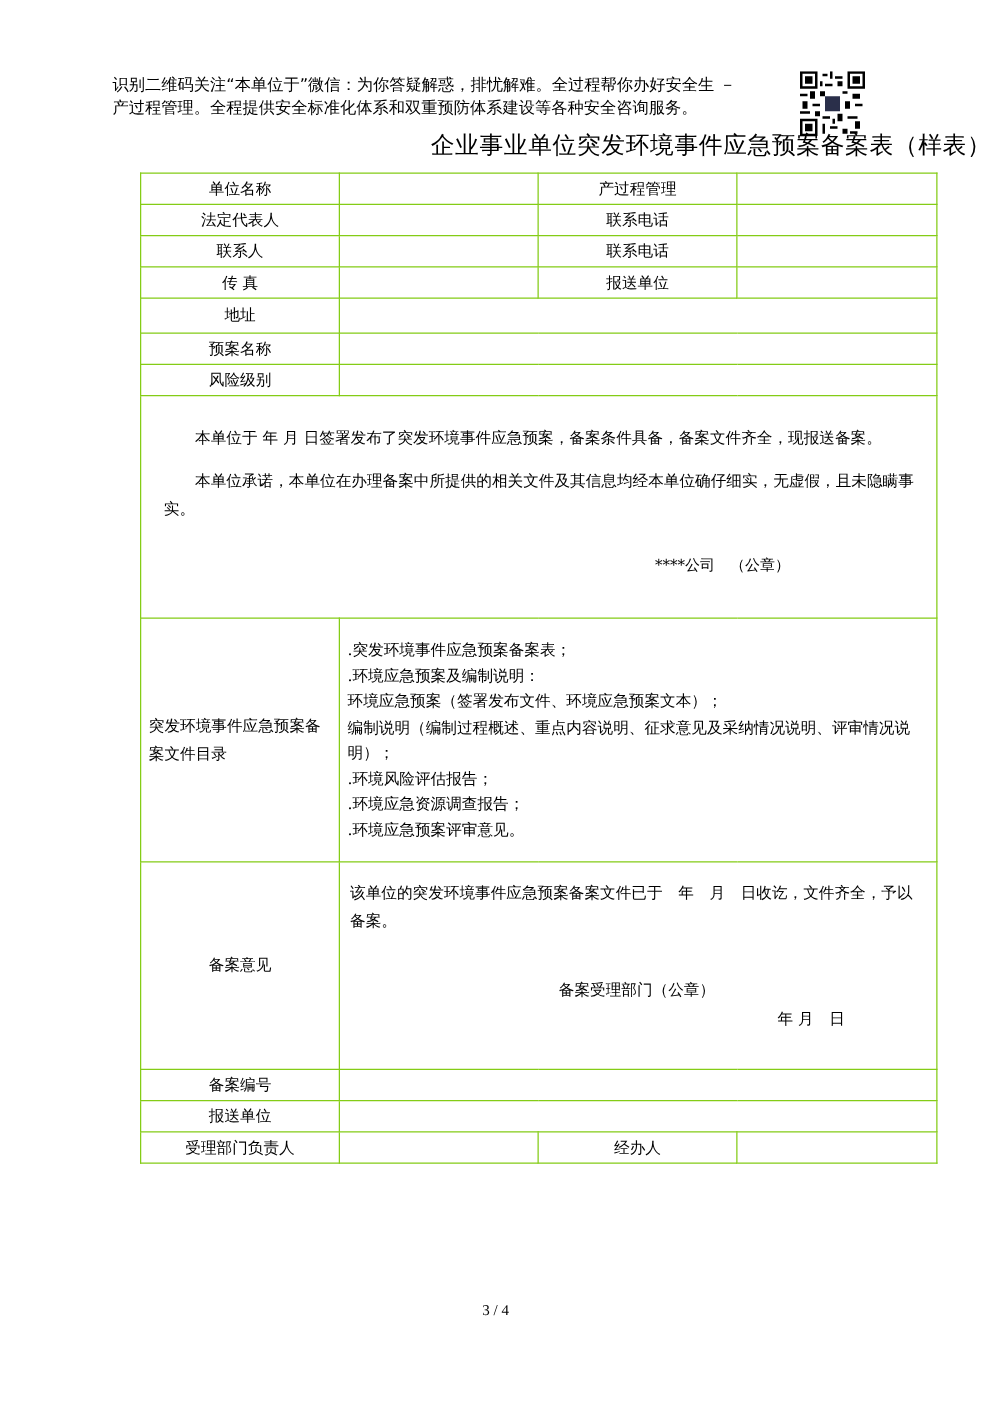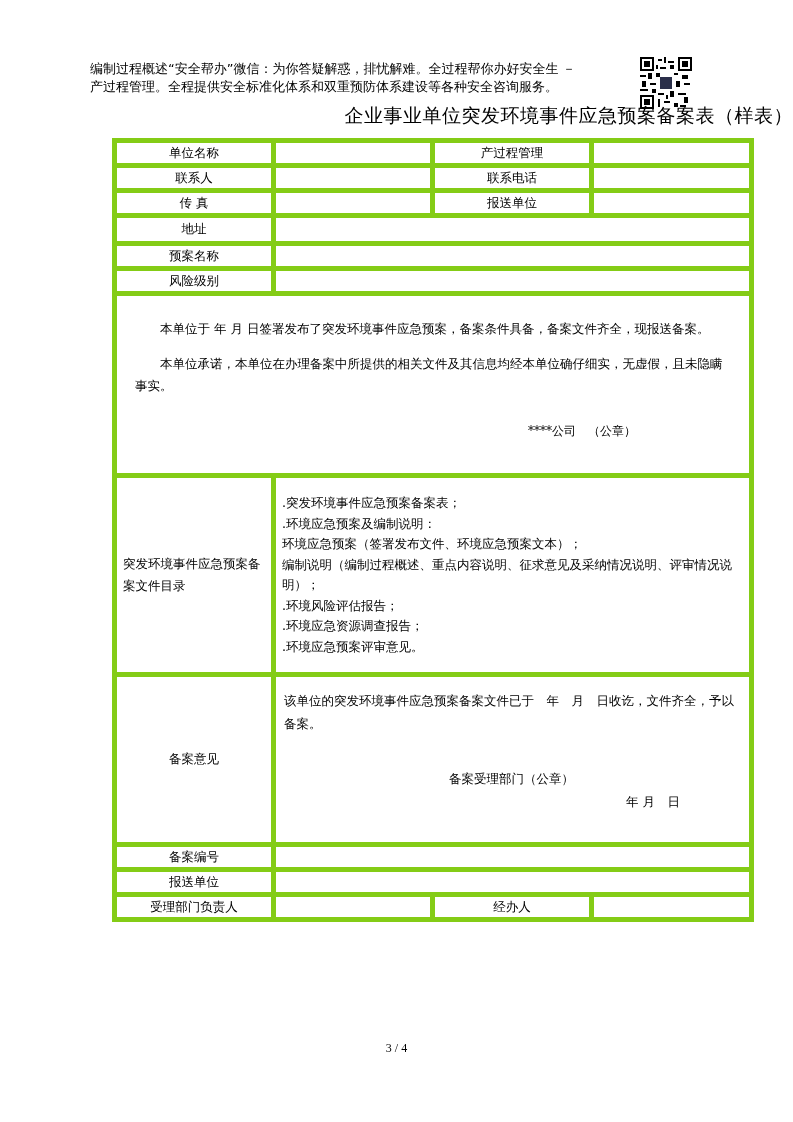--- a/index.html
+++ b/index.html
@@ -7,42 +7,42 @@
          font-family: "DejaVu Serif", "Liberation Serif", serif; color: #000; }
   .banner { position: absolute; left: 90px; top: 60px; width: 560px;
             font-family: "DejaVu Sans", "Liberation Sans", sans-serif;
             font-size: 13px; line-height: 18px; color: #000; }
   .qr { position: absolute; left: 640px; top: 57px; width: 52px; height: 52px;
         background: #fff; }
   .doc-title { position: absolute; left: 0; width: 793px; top: 103px; text-align: right;
                font-size: 19px; letter-spacing: 0.5px; }
   table.form { position: absolute; left: 112px; top: 138px; width: 637px;
                border-collapse: collapse; table-layout: fixed; font-size: 12.5px; }
-  table.form td { border: 5px solid #84cc16; padding: 0 8px; vertical-align: middle; }
+  table.form td { border: 1px solid #84cc16; padding: 0 8px; vertical-align: middle; }
   td.lbl { text-align: center; }
   .r26 { height: 25px; }
   .r29 { height: 28px; }
   .decl { height: 167px; vertical-align: top !important; padding: 10px 6px 0 6px !important; line-height: 22.5px; }
   .decl p { margin: 12px; text-indent: 2em; }
   .decl .stamp { margin-top: 22px; padding-left: 393px; text-indent: 0; font-size: 12px; }
   .dir-lbl { text-align: left !important; line-height: 22px; padding-left: 6px !important; }
   .dir { height: 194px; line-height: 20.5px; padding-left: 6px !important; }
   .dir div { white-space: nowrap; }
   .dir .wrap { white-space: normal; }
   .opinion { height: 153px; vertical-align: top !important; line-height: 23px; padding-top: 12px !important; }
   .opinion .dept { text-align: center; margin-top: 32px; padding-right: 2px; }
   .opinion .date { padding-left: 342px; }
   .page-num { position: absolute; left: 0; width: 793px; top: 1041px; text-align: center;
               font-size: 12px; font-family: "Liberation Serif", serif; }
 </style>
 </head>
 <body>
 
 <div class="banner">
-  <div>编制过程概述“安全帮办”微信：为你答疑解惑，排忧解难。全过程帮你办好安全生 －</div>
+  <div>识别二维码关注“本单位于”微信：为你答疑解惑，排忧解难。全过程帮你办好安全生 －</div>
   <div>产过程管理。全程提供安全标准化体系和双重预防体系建设等各种安全咨询服务。</div>
 </div>
 
 <div class="qr">
   <svg width="52" height="52" viewBox="0 0 26 26">
     <rect x="0" y="0" width="26" height="26" fill="#fff"></rect>
     <g fill="#000">
       <rect x="0" y="0" width="7" height="7"></rect>
         <rect x="1" y="1" width="5" height="5" fill="#fff"></rect>
         <rect x="2" y="2" width="3" height="3"></rect>
@@ -90,20 +90,26 @@
       <col style="width:159px">
       <col style="width:159px">
       <col style="width:159px">
       <col style="width:160px">
     </colgroup>
   <tbody>
       <tr class="r26">
     <td class="lbl">单位名称</td>
     <td></td>
     <td class="lbl">产过程管理</td>
+    <td></td>
+  </tr>
+  <tr class="r26">
+    <td class="lbl">法定代表人</td>
+    <td></td>
+    <td class="lbl">联系电话</td>
     <td></td>
   </tr>
   <tr class="r26">
     <td class="lbl">联系人</td>
     <td></td>
     <td class="lbl">联系电话</td>
     <td></td>
   </tr>
   <tr class="r26">
     <td class="lbl">传 真</td>

